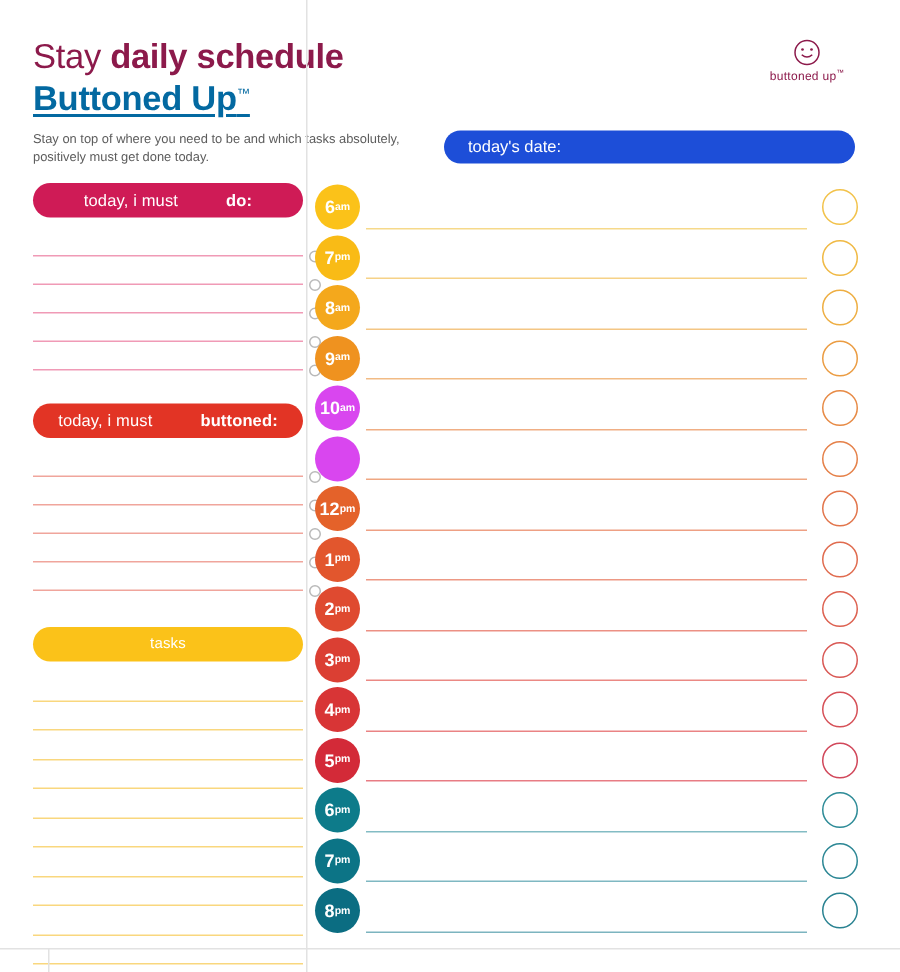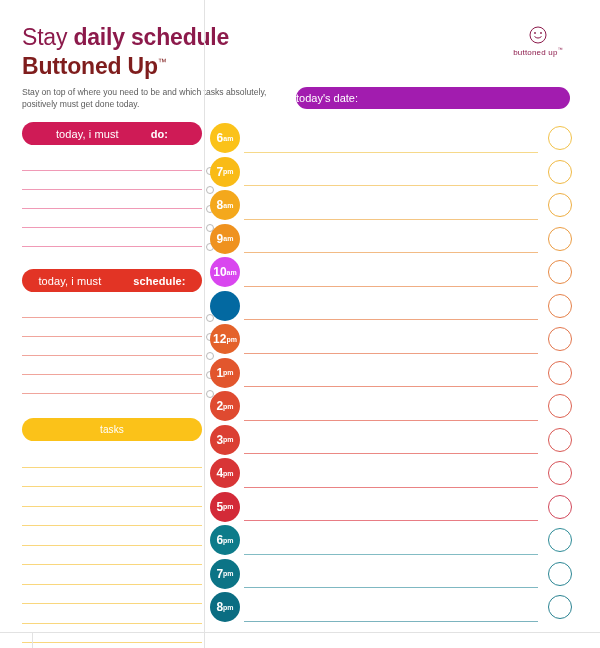--- a/index.html
+++ b/index.html
@@ -32,23 +32,24 @@
     font-size: 23px;
     line-height: 26px;
     color: #8c1a4b;
     letter-spacing: -0.2px;
   }
   .title-line1 .light { font-weight: normal; }
   .title-line1 .bold { font-weight: bold; }
   .title-line2 {
     font-size: 23px;
     line-height: 25px;
-    color: #7f1d1d;
+    color: #0369a1;
     font-weight: bold;
     letter-spacing: -0.2px;
+    text-decoration: underline;
   }
   .title-line2 .tm {
     font-size: 9px;
     vertical-align: super;
     font-weight: normal;
   }
   .subtitle {
     margin-top: 7px;
     font-size: 8.6px;
     line-height: 12px;
@@ -130,24 +131,25 @@
   .notes-lines { margin-top: 7px; }
   .notes-lines .line-row { height: 19.5px; }
 
   
   .date-bar {
     position: absolute;
     left: 296px;
     top: 87px;
     width: 274px;
     height: 22px;
-    background: #a21caf;
+    background: #1d4ed8;
     border-radius: 11px;
     display: flex;
     align-items: center;
+    padding-left: 16px;
     box-sizing: border-box;
     color: #ffffff;
     font-size: 11px;
   }
 
   
   .schedule {
     position: absolute;
     left: 210px;
     top: 122px;
@@ -270,21 +272,21 @@
         <div class="line-row">
             <span class="rule rule-pink"></span>
             <span class="circle-sm"></span>
           </div>
       </div>
     </div>
 
     <div style="margin-top:22px;">
       <div class="pill pill-contact">
         <span>today, i must </span>
-          <span class="bold">schedule:</span>
+          <span class="bold">buttoned:</span>
       </div>
       <div class="lines">
         <div class="line-row">
             <span class="rule rule-red"></span>
             <span class="circle-sm"></span>
           </div>
         <div class="line-row">
             <span class="rule rule-red"></span>
             <span class="circle-sm"></span>
           </div>
@@ -379,21 +381,21 @@
       </div>
       <div class="slot">
         <div class="hour" style="background: #d946ef;">
           <span>10</span>
           <span class="sup">am</span>
         </div>
         <span class="rule" style="background: rgb(240, 174, 132);"></span>
         <span class="circle-lg" style="border: 1px solid rgb(231, 138, 69);"></span>
       </div>
       <div class="slot">
-        <div class="hour" style="background: #0369a1; gap: 34px;">
+        <div class="hour" style="background: #d946ef; gap: 34px;">
           <span>11</span>
           <span class="sup">am</span>
         </div>
         <span class="rule" style="background: rgb(239, 167, 130);"></span>
         <span class="circle-lg" style="border: 1px solid rgb(229, 128, 72);"></span>
       </div>
       <div class="slot">
         <div class="hour" style="background: rgb(228, 98, 42);">
           <span>12</span>
           <span class="sup">pm</span>

